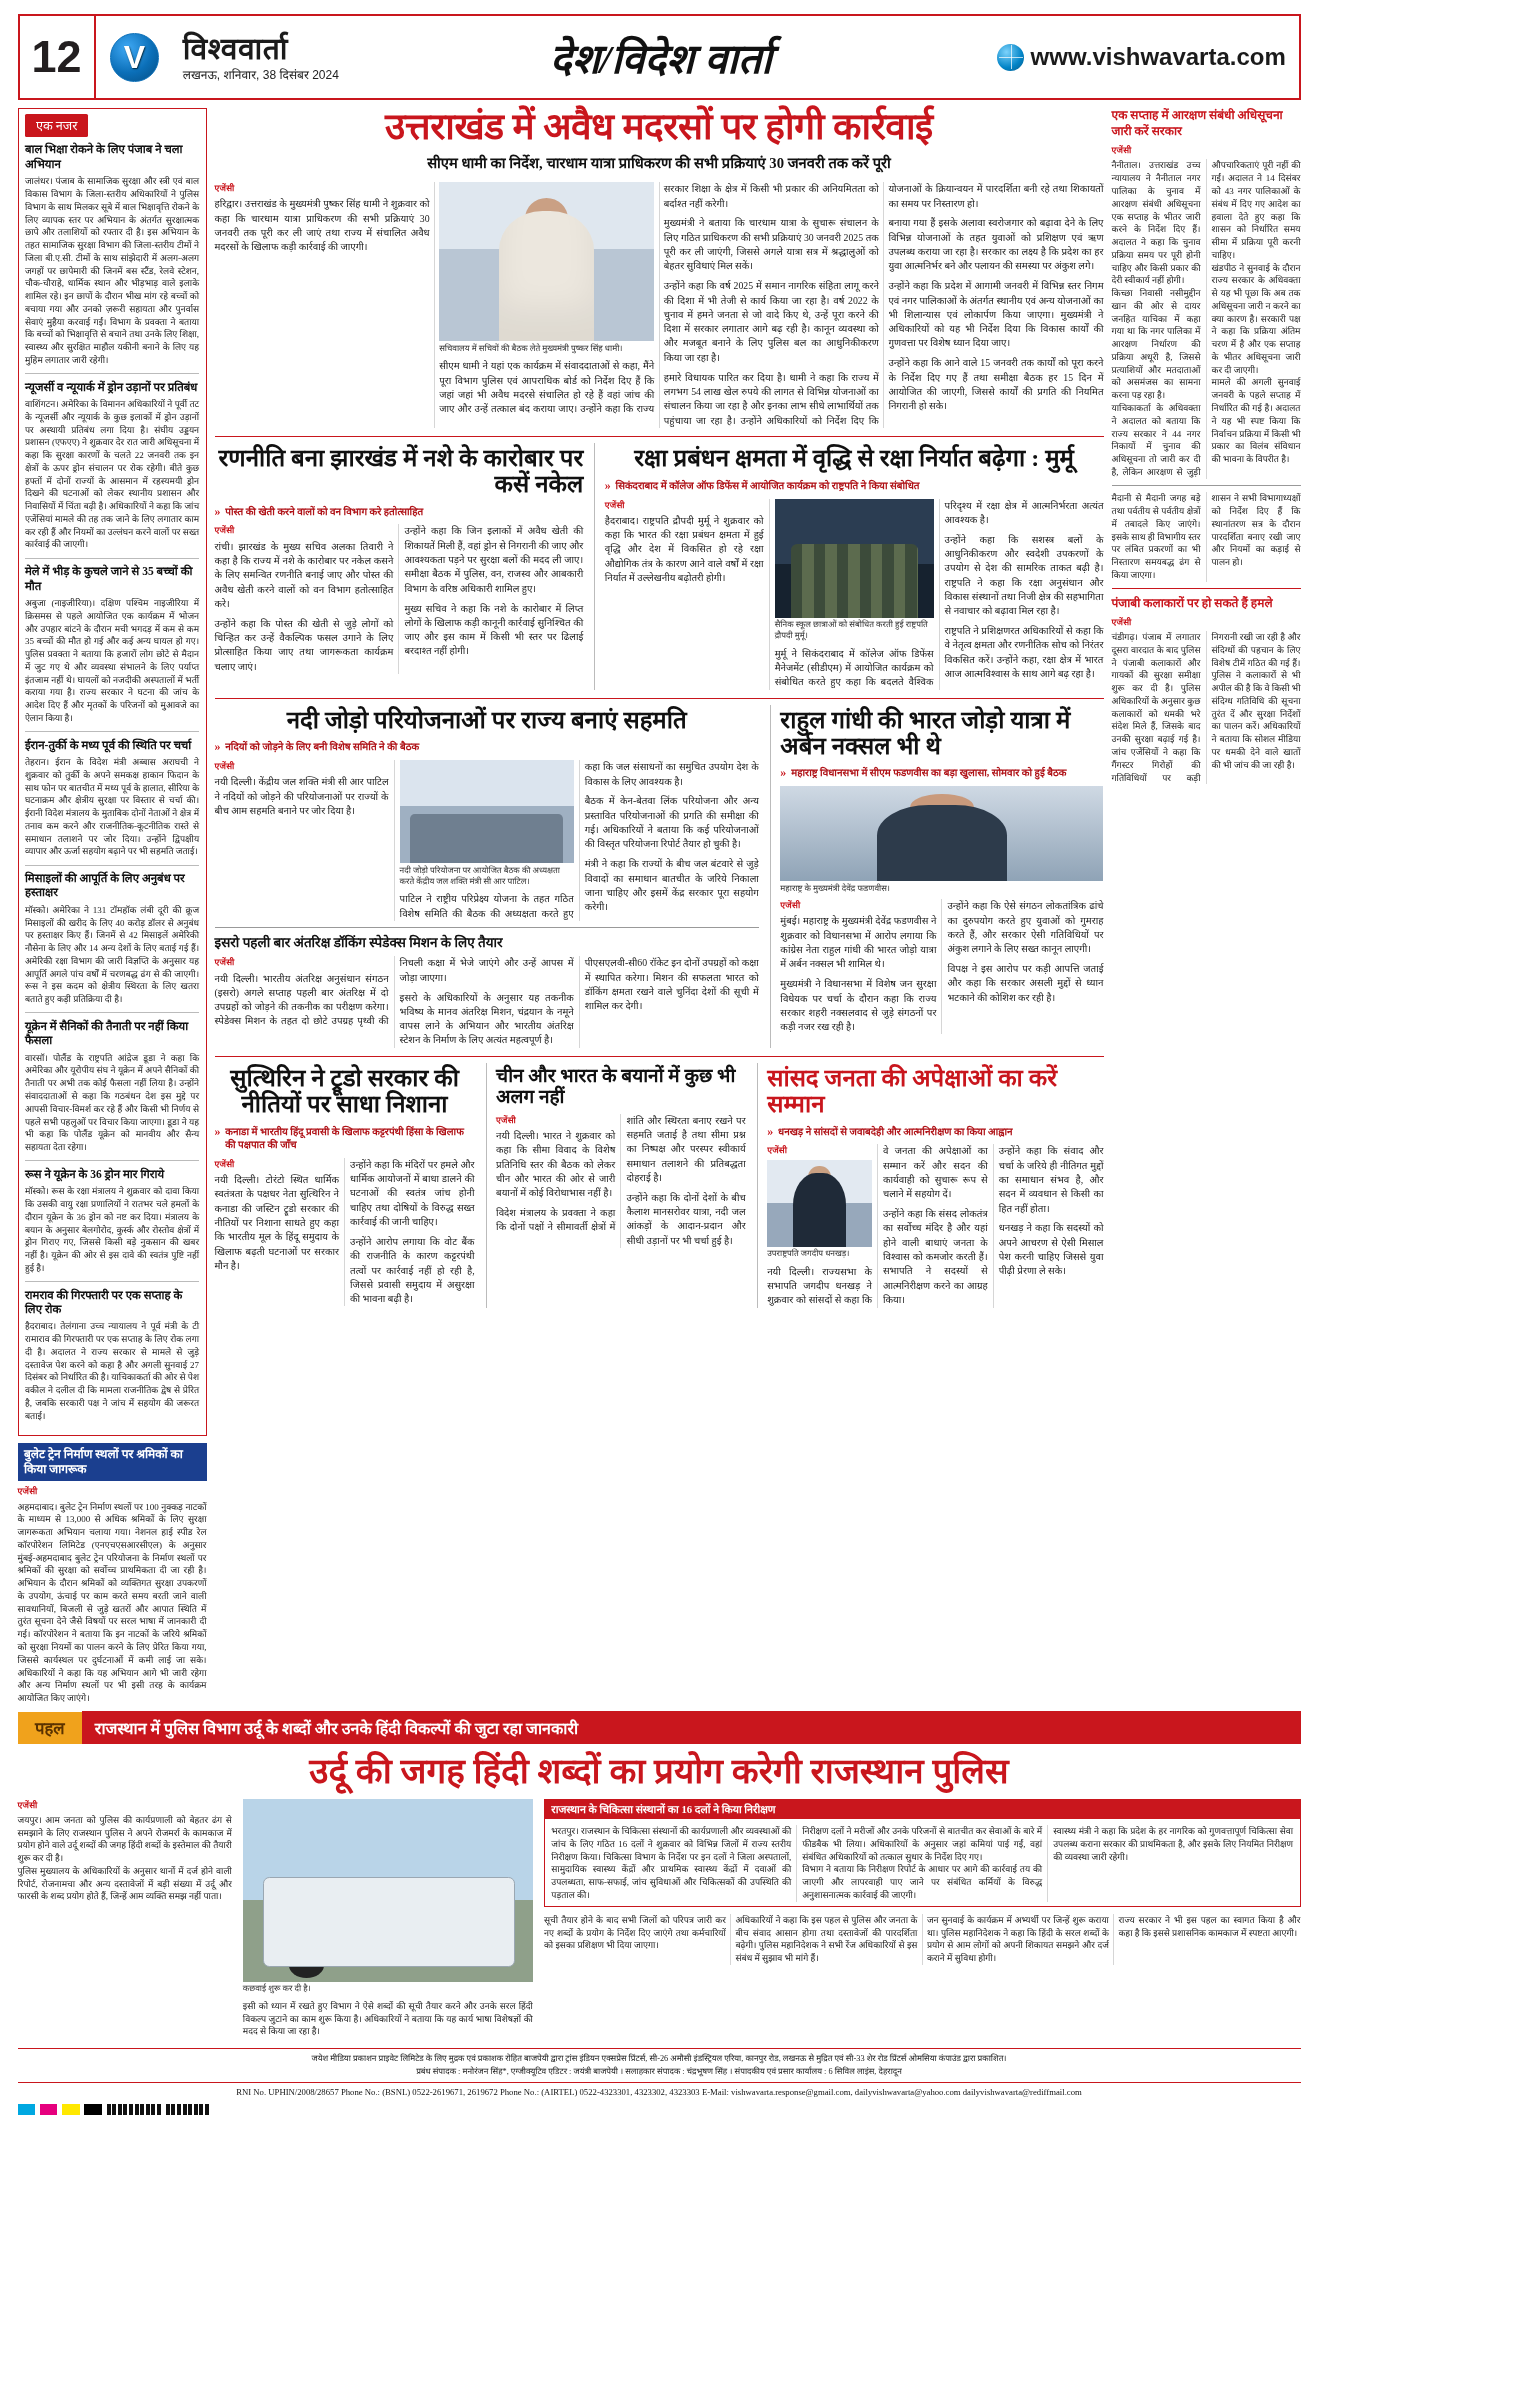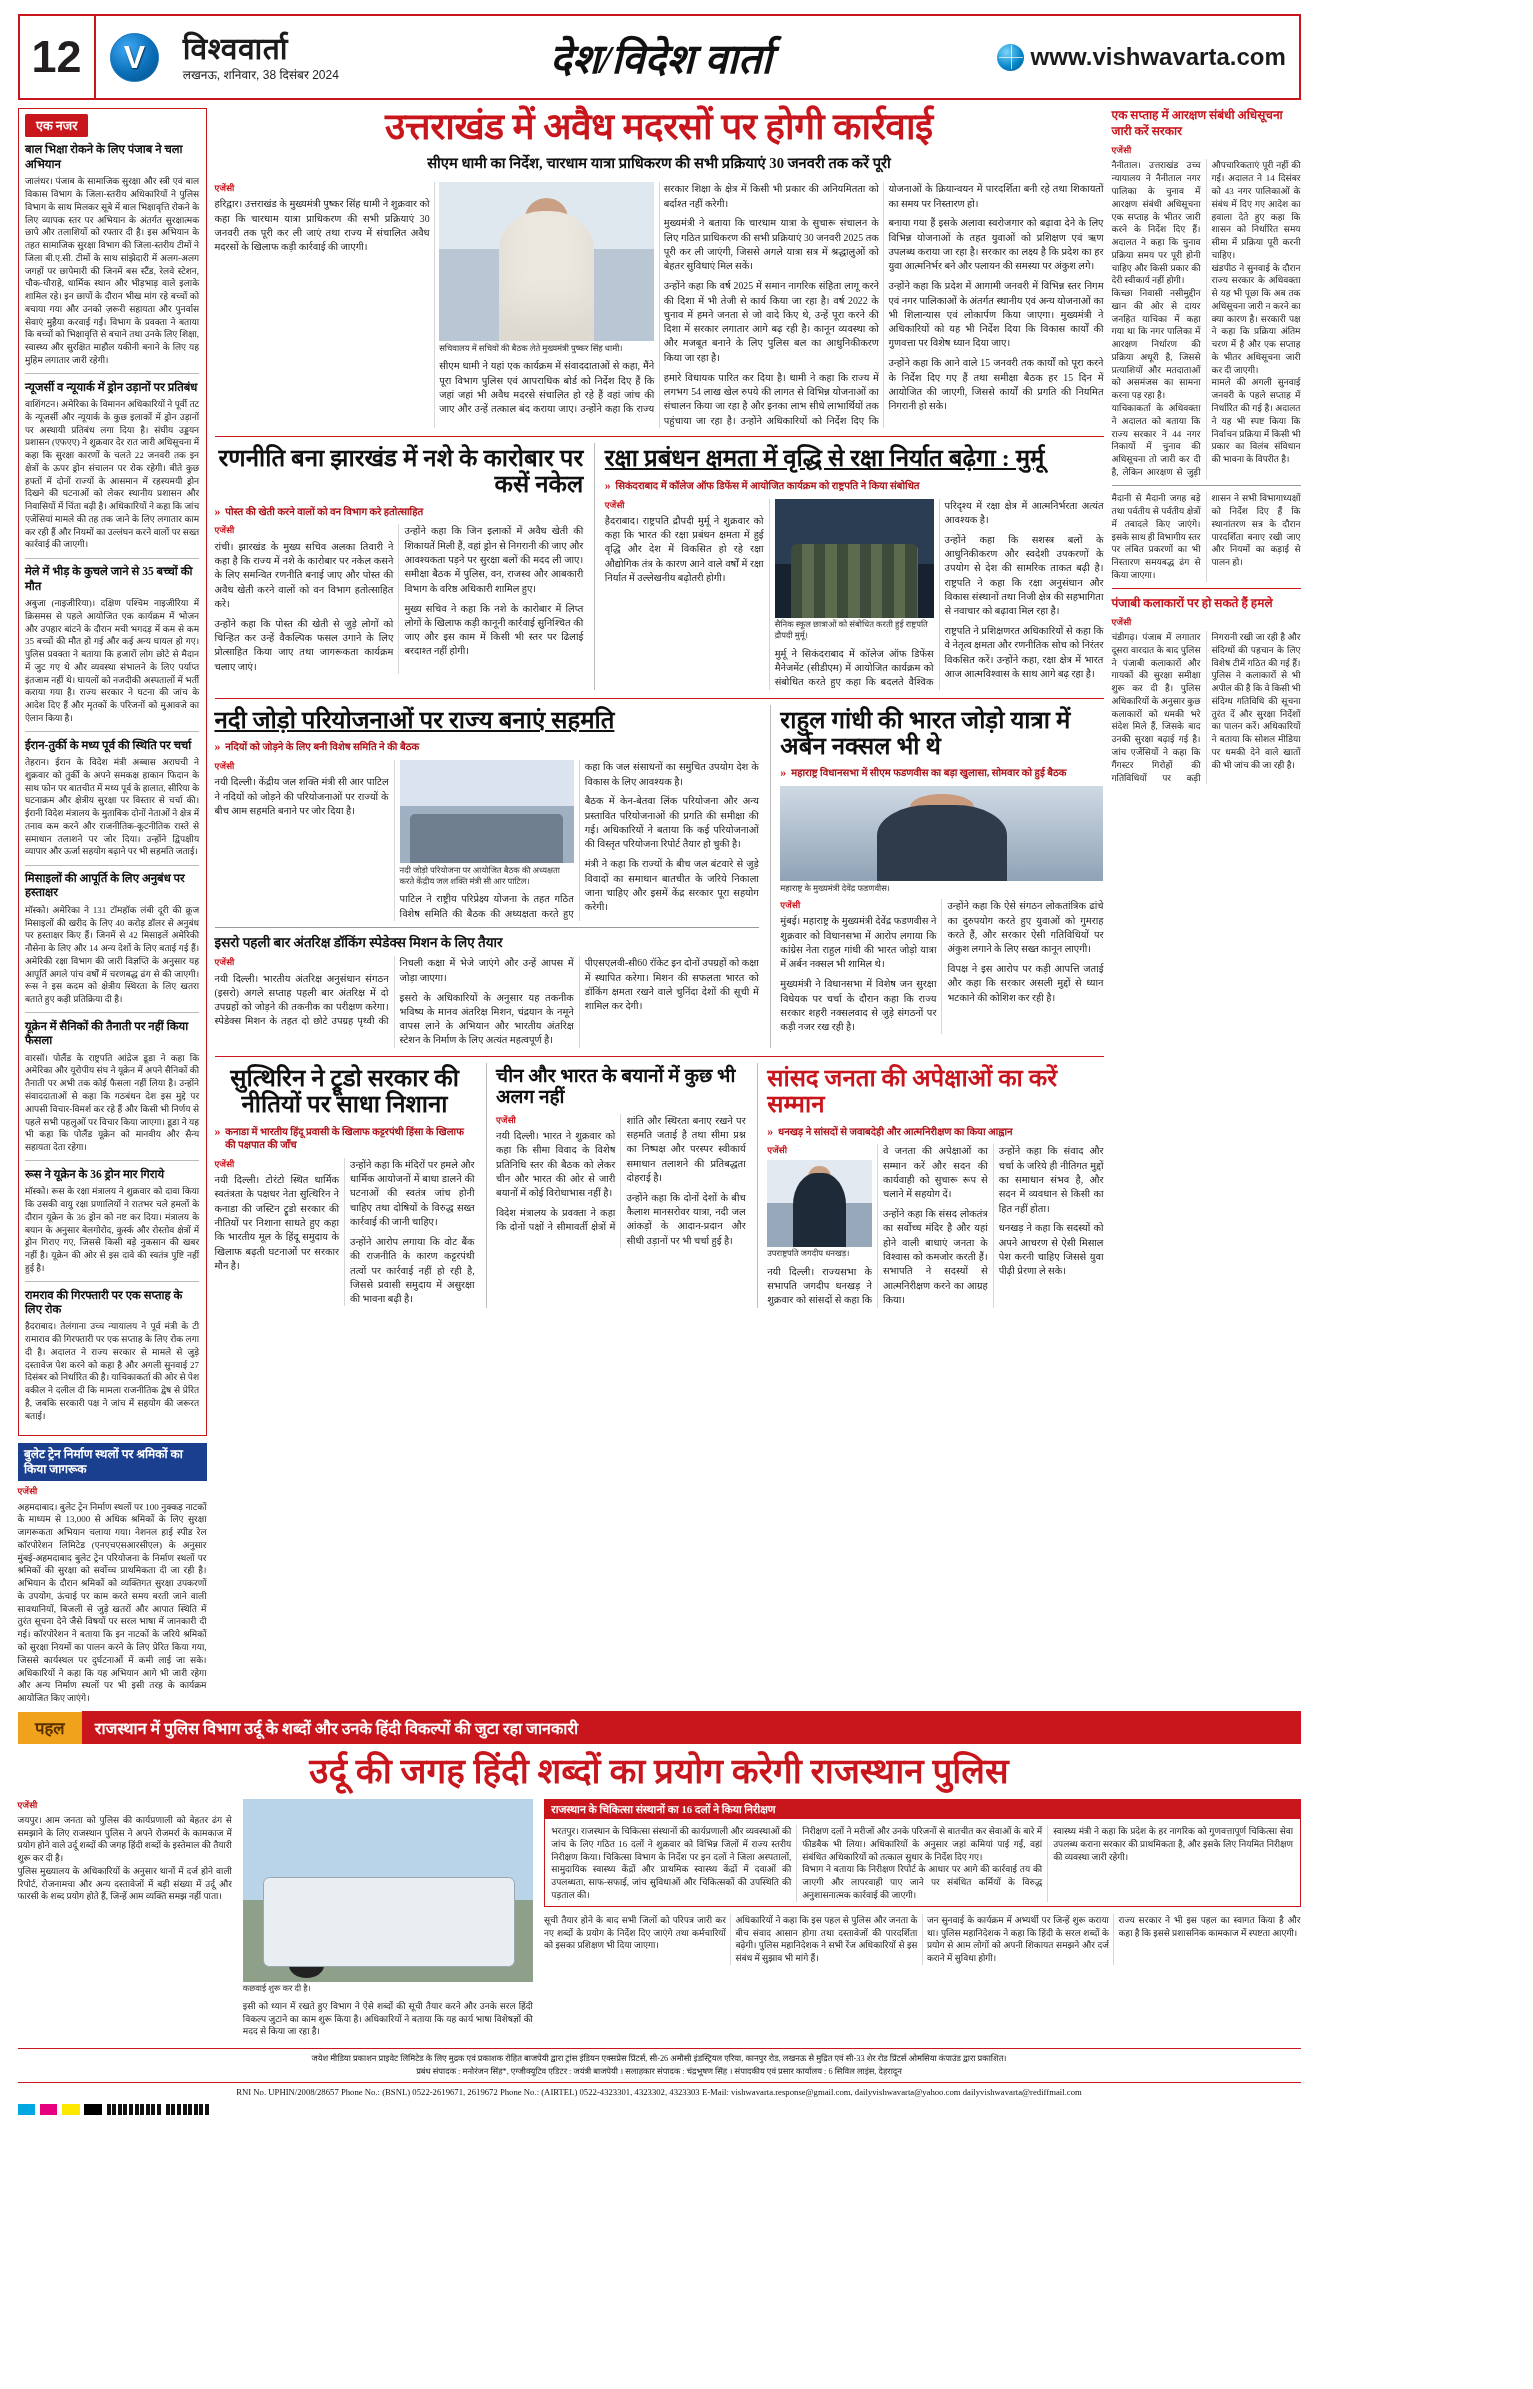--- a/index.html
+++ b/index.html
@@ -146,21 +146,21 @@
   
   .sidebar {
     border: 1.6px solid #c9161d;
     padding: 4.8px 6.4px 6.4px 6.4px;
   }
   .sidebar-badge {
     display: inline-block;
     background: #c9161d;
     color: #fff;
     font-size: 12.7px;
-    font-weight: bold;
+    font-weight: normal;
     padding: 1.6px 11px 3.2px 11px;
     border-radius: 1.6px;
     margin-bottom: 5.6px;
   }
   .side-head {
     font-size: 11.5px;
     font-weight: bold;
     line-height: 1.25;
     margin: 0 0 4px 0;
     color: #111;
@@ -278,21 +278,21 @@
   }
 
   
   .sec-head {
     font-size: 24px;
     line-height: 1.08;
     font-weight: bold;
     color: #111;
     margin: 3.2px 0 6.4px 0;
   }
-  .sec-head.center { text-align: left; text-decoration: underline; }
+  .sec-head.center { text-align: center; }
   .sec-head.red { color: #c9161d; }
   .kicker {
     display: flex;
     gap: 4.8px;
     font-size: 10px;
     font-weight: bold;
     line-height: 1.35;
     color: #c9161d;
     margin: 0 0 6.4px 0;
   }

